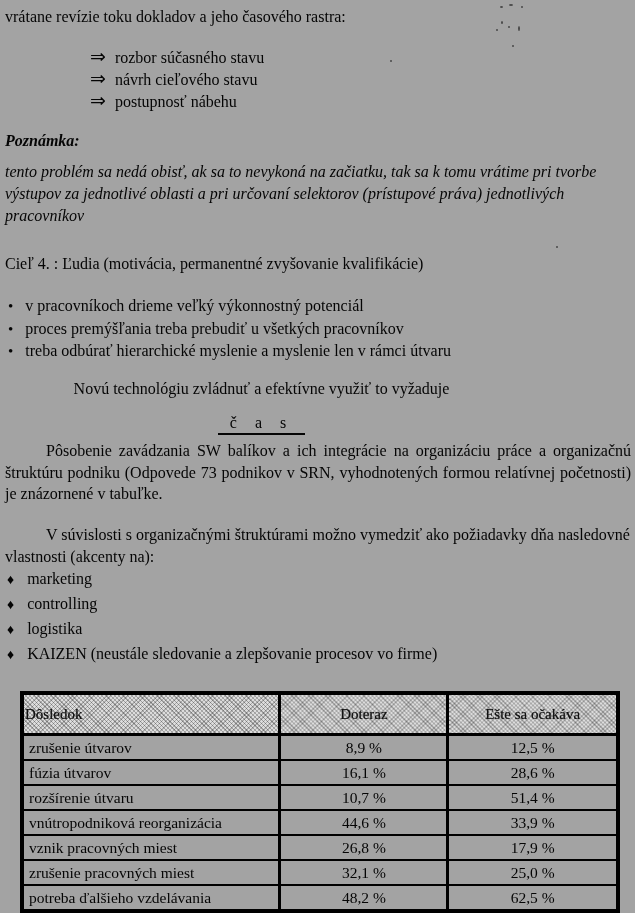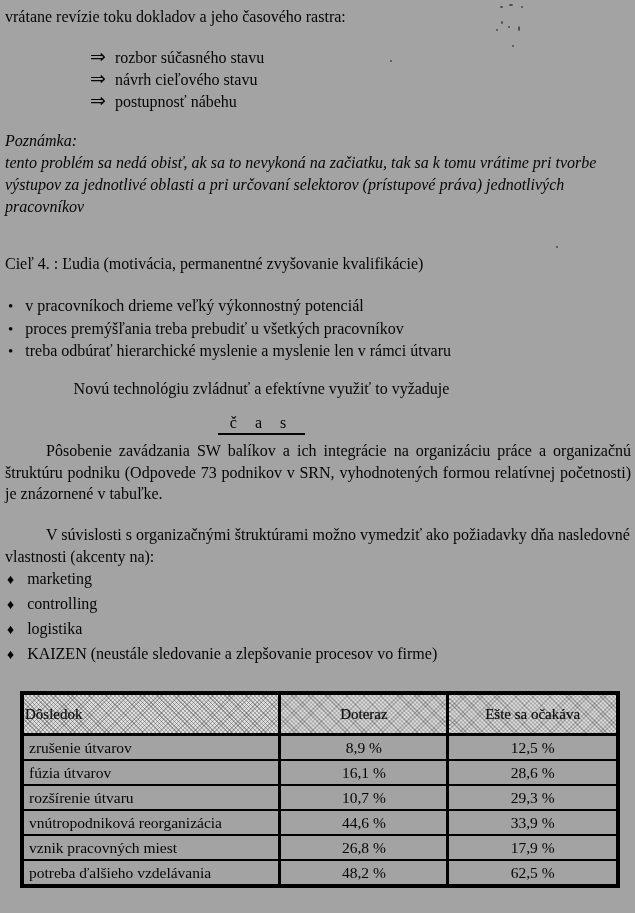--- a/index.html
+++ b/index.html
@@ -8,21 +8,21 @@
     background:#a3a3a3;color:#050505;
     font-family:"Liberation Serif","DejaVu Serif",serif;
     font-size:16px;line-height:21px;
   }
   .abs{position:absolute;}
   .intro{top:6px;left:5px;width:620px;}
   .arrow-list{top:45px;left:90px;}
   .arrow-row{display:flex;align-items:baseline;height:22px;}
   .arrow-glyph{font-size:19px;margin-right:9px;font-family:"DejaVu Sans",sans-serif;line-height:22px;}
   .note{top:130px;left:5px;width:622px;font-style:italic;}
-  .note-label{display:block;margin-bottom:1px;}
+  .note-label{display:block;margin-bottom:10px;font-weight:bold;}
   .note-body{display:block;line-height:22px;text-align:left;}
   .goal{top:253px;left:5px;width:620px;}
   .bullet-list{top:295px;left:8px;}
   .bullet-row{display:flex;align-items:baseline;height:22.5px;}
   .bullet-glyph{margin-right:12px;font-size:15px;}
   .center-block{top:378px;left:0;width:523px;text-align:center;}
   .cas{display:inline-block;margin-top:13px;border-bottom:2px solid #050505;
        padding:0 12px 0 12px;letter-spacing:7px;}
   .para1{top:440px;left:5px;width:626px;text-align:justify;text-indent:41px;line-height:21.5px;}
   .para2{top:524px;left:5px;width:626px;text-indent:41px;line-height:22px;}
@@ -139,31 +139,36 @@
         <td class="c3">12,5 %</td>
       </tr>
       <tr>
         <td class="c1">fúzia útvarov</td>
         <td class="c2">16,1 %</td>
         <td class="c3">28,6 %</td>
       </tr>
       <tr>
         <td class="c1">rozšírenie útvaru</td>
         <td class="c2">10,7 %</td>
-        <td class="c3">29,3 %</td>
+        <td class="c3">51,4 %</td>
       </tr>
       <tr>
         <td class="c1">vnútropodniková reorganizácia</td>
         <td class="c2">44,6 %</td>
         <td class="c3">33,9 %</td>
       </tr>
       <tr>
         <td class="c1">vznik pracovných miest</td>
         <td class="c2">26,8 %</td>
         <td class="c3">17,9 %</td>
+      </tr>
+      <tr>
+        <td class="c1">zrušenie pracovných miest</td>
+        <td class="c2">32,1 %</td>
+        <td class="c3">25,0 %</td>
       </tr>
       <tr>
         <td class="c1">potreba ďalšieho vzdelávania</td>
         <td class="c2">48,2 %</td>
         <td class="c3">62,5 %</td>
       </tr>
     </tbody>
   </table>
 
   <div class="speck" style="left:500px;top:6px;width:3px;height:2px;"></div>

